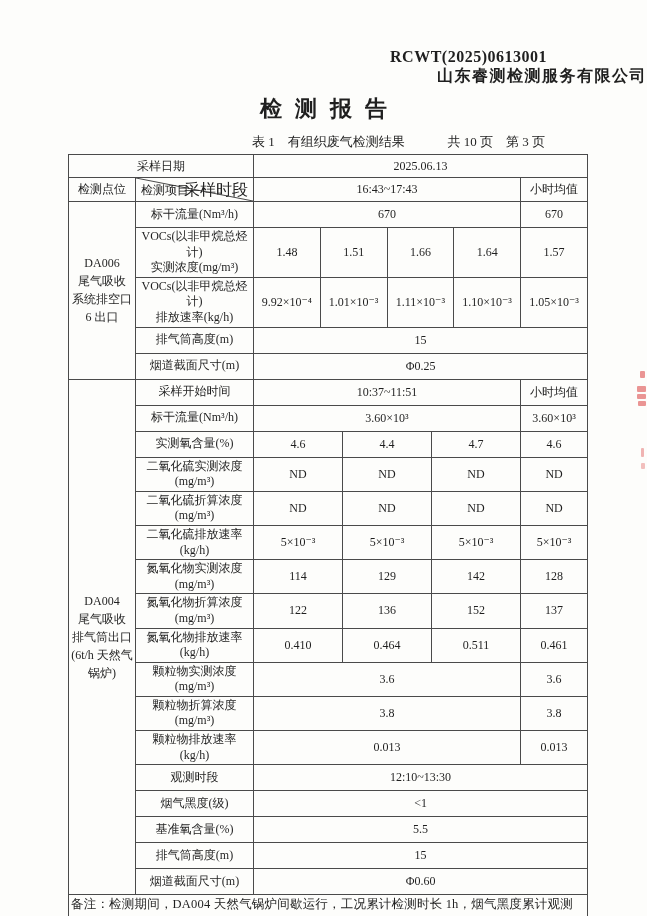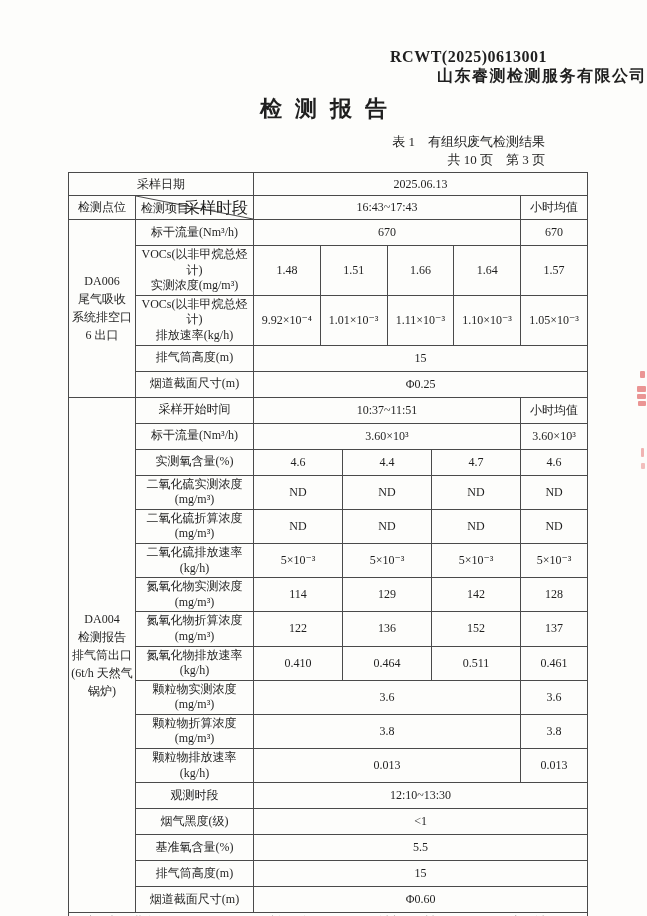--- a/index.html
+++ b/index.html
@@ -24,21 +24,21 @@
     letter-spacing:1.5px;margin-top:0;
   }
   .title{
     text-align:center;font-size:22px;font-weight:700;
     letter-spacing:13px;text-indent:13px;margin-top:7px;
   }
   .caption-row{
     width:520px;margin:9px 0 3px 68px;
     padding:0 43px 0 184px;box-sizing:border-box;
     display:flex;justify-content:space-between;align-items:flex-end;
-    font-size:13px;white-space:nowrap;flex-direction:column;
+    font-size:13px;white-space:nowrap;
   }
 
   
   table.report{
     width:520px;margin-left:68px;
     border-collapse:collapse;table-layout:fixed;
     font-size:12px;text-align:center;
   }
   table.report td{
     border:1px solid #4a4a4a;
@@ -149,21 +149,21 @@
       <td class="lbl">排气筒高度(m)</td>
       <td colspan="13">15</td>
     </tr>
     <tr class="h-s">
       <td class="lbl">烟道截面尺寸(m)</td>
       <td colspan="13">Φ0.25</td>
     </tr>
 
     <tr class="h-s">
       <td class="point" rowspan="17">DA004
-检测报告
+尾气吸收
 排气筒出口
 (6t/h 天然气
 锅炉)</td>
       <td class="lbl">采样开始时间</td>
       <td colspan="12">10:37~11:51</td>
       <td>小时均值</td>
     </tr>
     <tr class="h-s">
       <td class="lbl">标干流量(Nm³/h)</td>
       <td colspan="12">3.60×10³</td>

